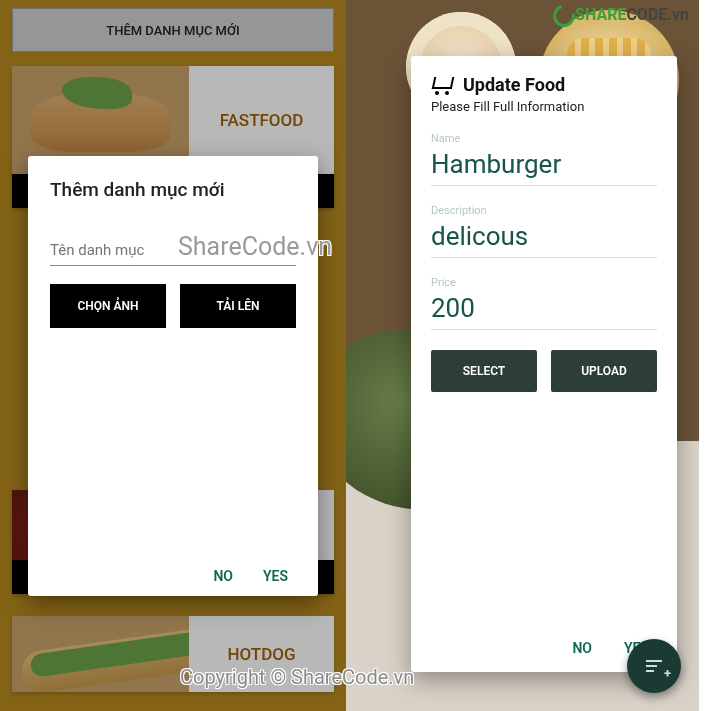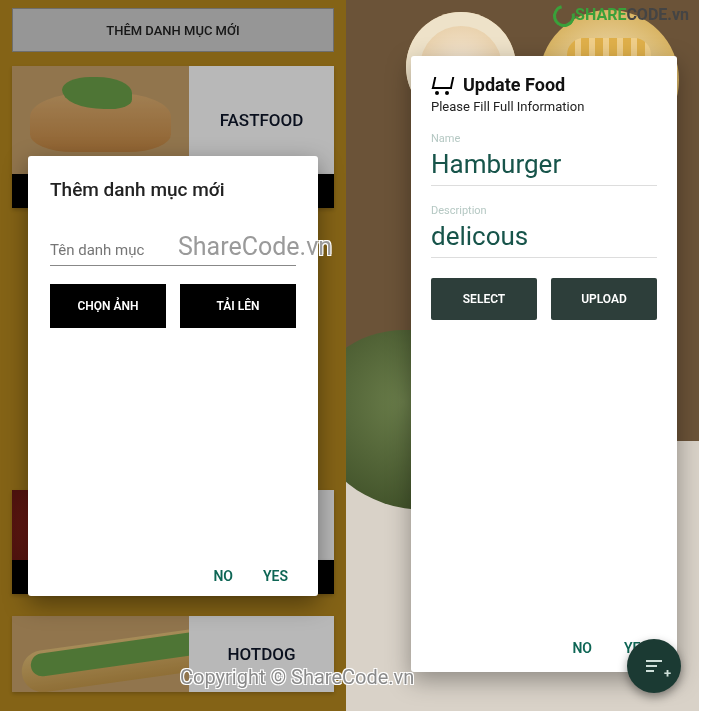--- a/index.html
+++ b/index.html
@@ -41,21 +41,21 @@
   }
   .card .img.hotdog::before {
     content: ""; position: absolute; left: 5%; top: 30%; width: 115%; height: 55%;
     background: linear-gradient(#e6c27a, #c79a4c); border-radius: 60px; transform: rotate(-8deg);
   }
   .card .img.hotdog::after {
     content: ""; position: absolute; left: 10%; top: 34%; width: 105%; height: 30%;
     background: #6da34a; border-radius: 40px; transform: rotate(-8deg);
   }
   .card .label {
-    width: 45%; text-align: center; font-size: 17px; font-weight: 500; color: #0f172a;
+    width: 45%; text-align: center; font-size: 17px; font-weight: 500; color: #a16207;
   }
   .card-btns {
     width: 100%; display: flex; background: #000; color: #fff; height: 34px;
     margin-top: 0; box-shadow: 0 2px 4px rgba(0,0,0,0.2);
   }
   .card-btns .cb { flex: 1; display: flex; align-items: center; justify-content: center; font-size: 12px; }
   .card-btns .cb.wide { flex: 1.4; }
 
   
   .dialog-l {
@@ -256,20 +256,24 @@
     <div class="sub">Please Fill Full Information</div>
 
     <div class="field">
       <div class="lab">Name</div>
       <div class="val">Hamburger</div>
     </div>
     <div class="field">
       <div class="lab">Description</div>
       <div class="val">delicous</div>
     </div>
+    <div class="field">
+      <div class="lab">Price</div>
+      <div class="val">200</div>
+    </div>
 
     <div class="btn-row2">
       <div class="blk">SELECT</div>
       <div class="blk">UPLOAD</div>
     </div>
 
     <div class="spacer"></div>
     <div class="actions">
       <div class="act">NO</div>
       <div class="act">YES</div>

